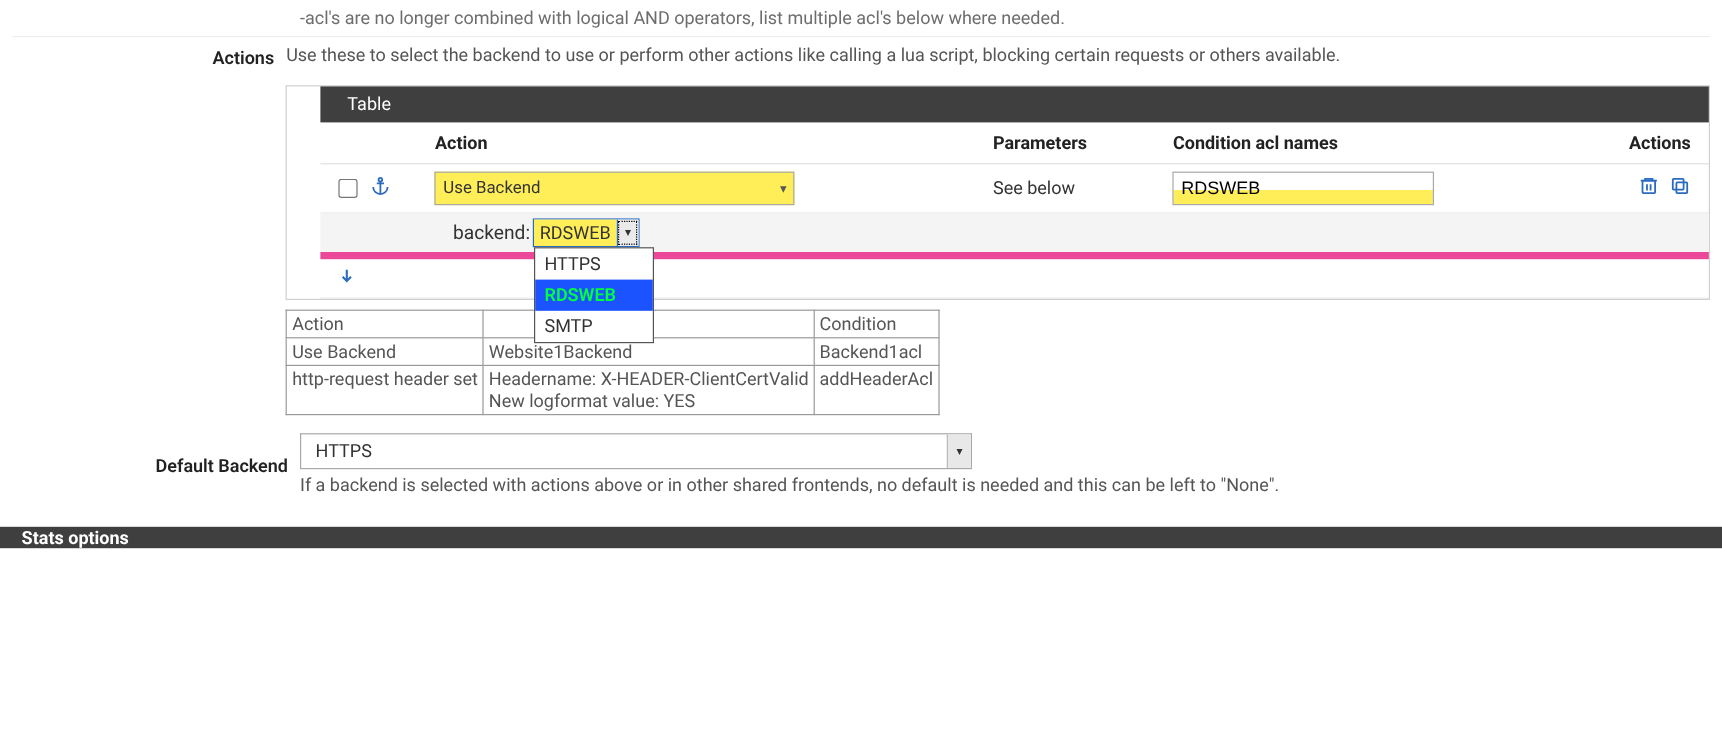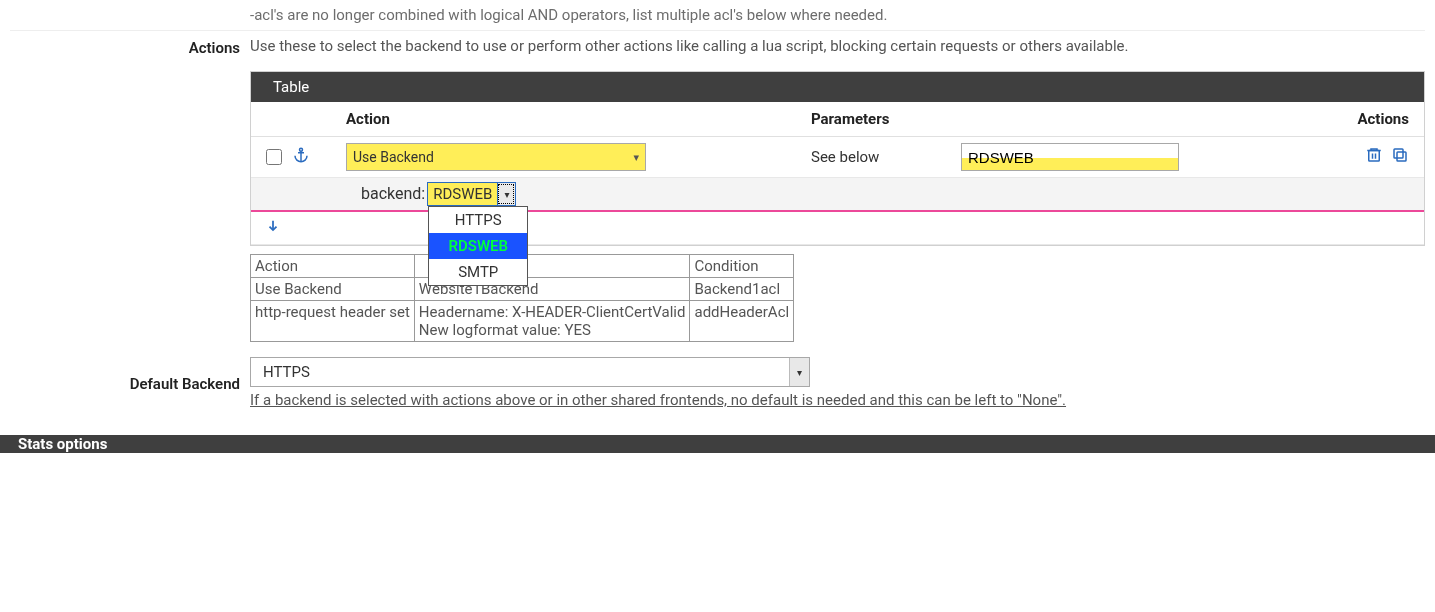--- a/index.html
+++ b/index.html
@@ -23,20 +23,21 @@
   .content-col { flex: 1; }
   .note { color: #6d6d6d; font-weight: 400; }
   .note .bold { font-weight: 700; }
   .desc { color: #555; margin-bottom: 16px; }
   
   
   .table-wrap {
     border: 1px solid #d0d0d0;
     background: #fff;
     margin-bottom: 8px;
+    padding-left: 28px;
   }
   .table-title {
     background: #3f3f3f;
     color: #fff;
     padding: 6px 22px;
     font-size: 15px;
   }
   .table-head {
     display: flex;
     padding: 8px 15px;
@@ -85,23 +86,22 @@
     font-size: 15px;
   }
   
   .icon-btn { display:inline-block; color:#2a6bbf; cursor:pointer; margin-left:4px; }
   
   
   .sub-row {
     background: #f4f4f4;
     display: flex;
     padding: 4px 15px 4px 110px;
-    border-bottom: 2px solid #ec4899;
+    border-bottom: 6px solid #ec4899;
     position: relative;
-    text-align: center;
   }
   .backend-label { font-size: 16px; color:#333; margin-right:2px; padding-top:2px;}
   .backend-select {
     border: 1px solid #2a6bbf;
     display: inline-flex;
     align-items: stretch;
     height: 24px;
     position: relative;
     background:#fff;
   }
@@ -171,21 +171,21 @@
     padding: 0 0 0 12px;
     font-size: 15px;
   }
   .def-select .btn {
     width: 20px; height: 28px;
     background: #e8e8e8;
     border-left:1px solid #bbb;
     display:flex; align-items:center; justify-content:center;
     font-size:10px;
   }
-  .help-txt { color:#555; margin-top:4px;text-decoration:underline; }
+  .help-txt { color:#555; margin-top:4px; }
   
   
   .stats-bar {
     background: #3f3f3f;
     color: #fff;
     font-weight: 700;
     padding: 0 18px;
     margin-top: 20px;
   }
 </style>
@@ -206,20 +206,21 @@
     <div class="content-col">
       <div class="desc">Use these to select the backend to use or perform other actions like calling a lua script, blocking certain requests or others available.</div>
 
       <div class="table-wrap">
         <div class="table-title">Table</div>
 
         <div class="table-head">
           <div class="col-handle"></div>
           <div class="col-action">Action</div>
           <div class="col-params">Parameters</div>
+          <div class="col-cond">Condition acl names</div>
           <div class="col-actions">Actions</div>
         </div>
 
         <div class="table-row">
           <div class="col-handle">
             <input type="checkbox" class="chk" style="">
             <span class="anchor-icon">
               <svg width="18" height="18" viewBox="0 0 24 24" fill="none" stroke="#2a6bbf" stroke-width="2">
                   <circle cx="12" cy="5" r="2"></circle>
                   <line x1="12" y1="7" x2="12" y2="21"></line>

